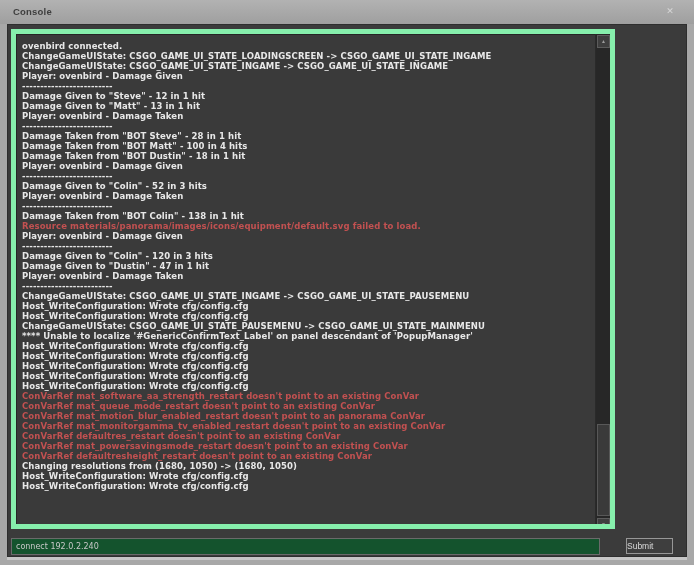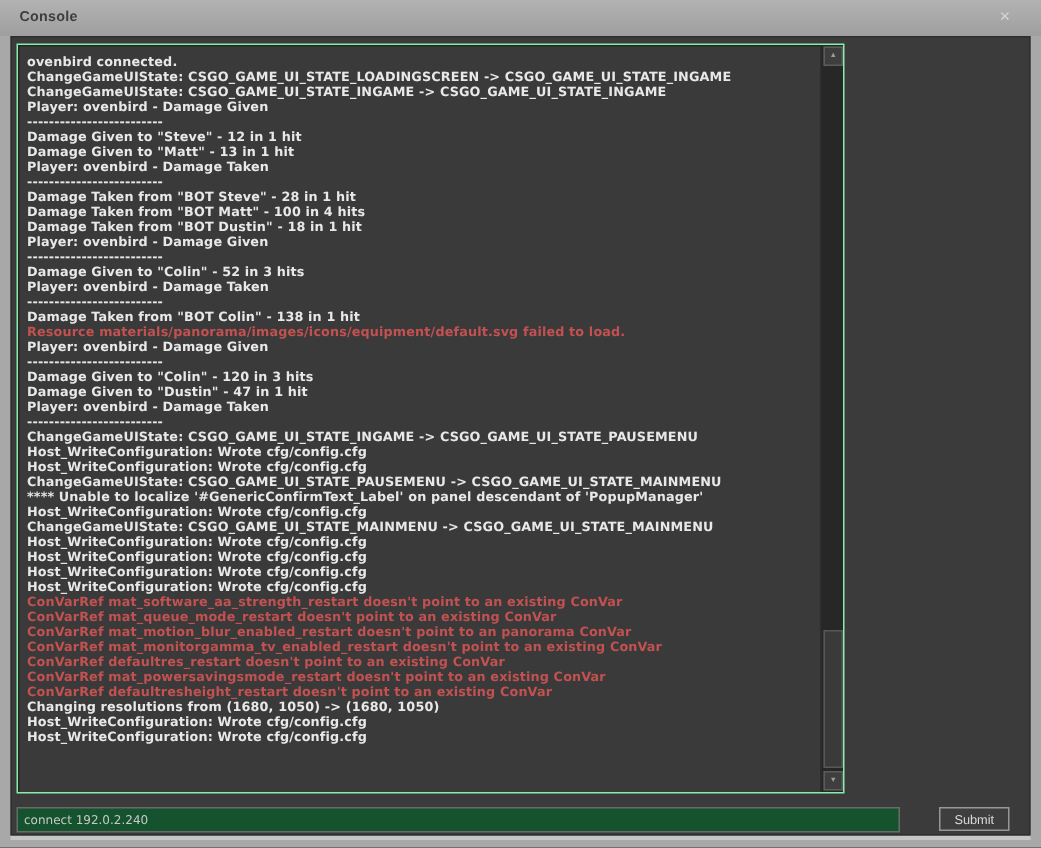--- a/index.html
+++ b/index.html
@@ -24,23 +24,23 @@
     cursor:default;
   }
   .panel {
     position:absolute; left:7px; top:24px; width:680px; height:533px;
     background:#3b3b3b;
     border:1px solid #2e2e2e;
     box-shadow:0 3px 0 rgba(255,255,255,0.35);
   }
   
   .console-box {
-    position:absolute; left:3px; top:4px; width:552px; height:500px;
+    position:absolute; left:3px; top:4px; width:604px; height:500px;
     background:#3a3a3a;
-    border:1px solid #86efac;
+    border:5px solid #86efac;
     box-shadow:inset 1px 1px 0 rgba(0,0,0,0.35);
     overflow:hidden;
   }
   .console-output {
     position:absolute; left:0; top:0; right:15px; bottom:0;
     padding:7px 0 0 6px;
     overflow:hidden;
   }
   .cline {
     font-family:"DejaVu Sans", sans-serif;
@@ -69,21 +69,21 @@
     position:absolute; left:3px; top:513px; width:589px; height:17px;
     background:#14532d; border:1px solid #6a6a6a;
     color:#c8c8c8; font-family:"DejaVu Sans", sans-serif;
     font-size:8px; padding:0 4px; outline:none;
     caret-color:#d8d8d8;
   }
   .submit-btn {
     position:absolute; left:618px; top:513px; width:47px; height:16px;
     background:#3e3e3e; border:1px solid #979797;
     color:#d9d9d9; font-family:"Liberation Sans", sans-serif;
-    font-size:8.5px; line-height:14px; text-align:center;
+    font-size:8.5px; line-height:14px; text-align:left;
   }
 </style>
 </head>
 <body>
 
 <div class="titlebar">
   <span class="title">Console</span>
   <span class="close-btn">✕</span>
 </div>
 
@@ -115,21 +115,20 @@
         <div class="cline">Damage Given to "Colin" - 120 in 3 hits</div>
         <div class="cline">Damage Given to "Dustin" - 47 in 1 hit</div>
         <div class="cline">Player: ovenbird - Damage Taken</div>
         <div class="cline">-------------------------</div>
         <div class="cline">ChangeGameUIState: CSGO_GAME_UI_STATE_INGAME -&gt; CSGO_GAME_UI_STATE_PAUSEMENU</div>
         <div class="cline">Host_WriteConfiguration: Wrote cfg/config.cfg</div>
         <div class="cline">Host_WriteConfiguration: Wrote cfg/config.cfg</div>
         <div class="cline">ChangeGameUIState: CSGO_GAME_UI_STATE_PAUSEMENU -&gt; CSGO_GAME_UI_STATE_MAINMENU</div>
         <div class="cline">**** Unable to localize '#GenericConfirmText_Label' on panel descendant of 'PopupManager'</div>
         <div class="cline">Host_WriteConfiguration: Wrote cfg/config.cfg</div>
-        <div class="cline">ChangeGameUIState: CSGO_GAME_UI_STATE_MAINMENU -&gt; CSGO_GAME_UI_STATE_MAINMENU</div>
         <div class="cline">Host_WriteConfiguration: Wrote cfg/config.cfg</div>
         <div class="cline">Host_WriteConfiguration: Wrote cfg/config.cfg</div>
         <div class="cline">Host_WriteConfiguration: Wrote cfg/config.cfg</div>
         <div class="cline">Host_WriteConfiguration: Wrote cfg/config.cfg</div>
         <div class="cline err">ConVarRef mat_software_aa_strength_restart doesn't point to an existing ConVar</div>
         <div class="cline err">ConVarRef mat_queue_mode_restart doesn't point to an existing ConVar</div>
         <div class="cline err">ConVarRef mat_motion_blur_enabled_restart doesn't point to an panorama ConVar</div>
         <div class="cline err">ConVarRef mat_monitorgamma_tv_enabled_restart doesn't point to an existing ConVar</div>
         <div class="cline err">ConVarRef defaultres_restart doesn't point to an existing ConVar</div>
         <div class="cline err">ConVarRef mat_powersavingsmode_restart doesn't point to an existing ConVar</div>

